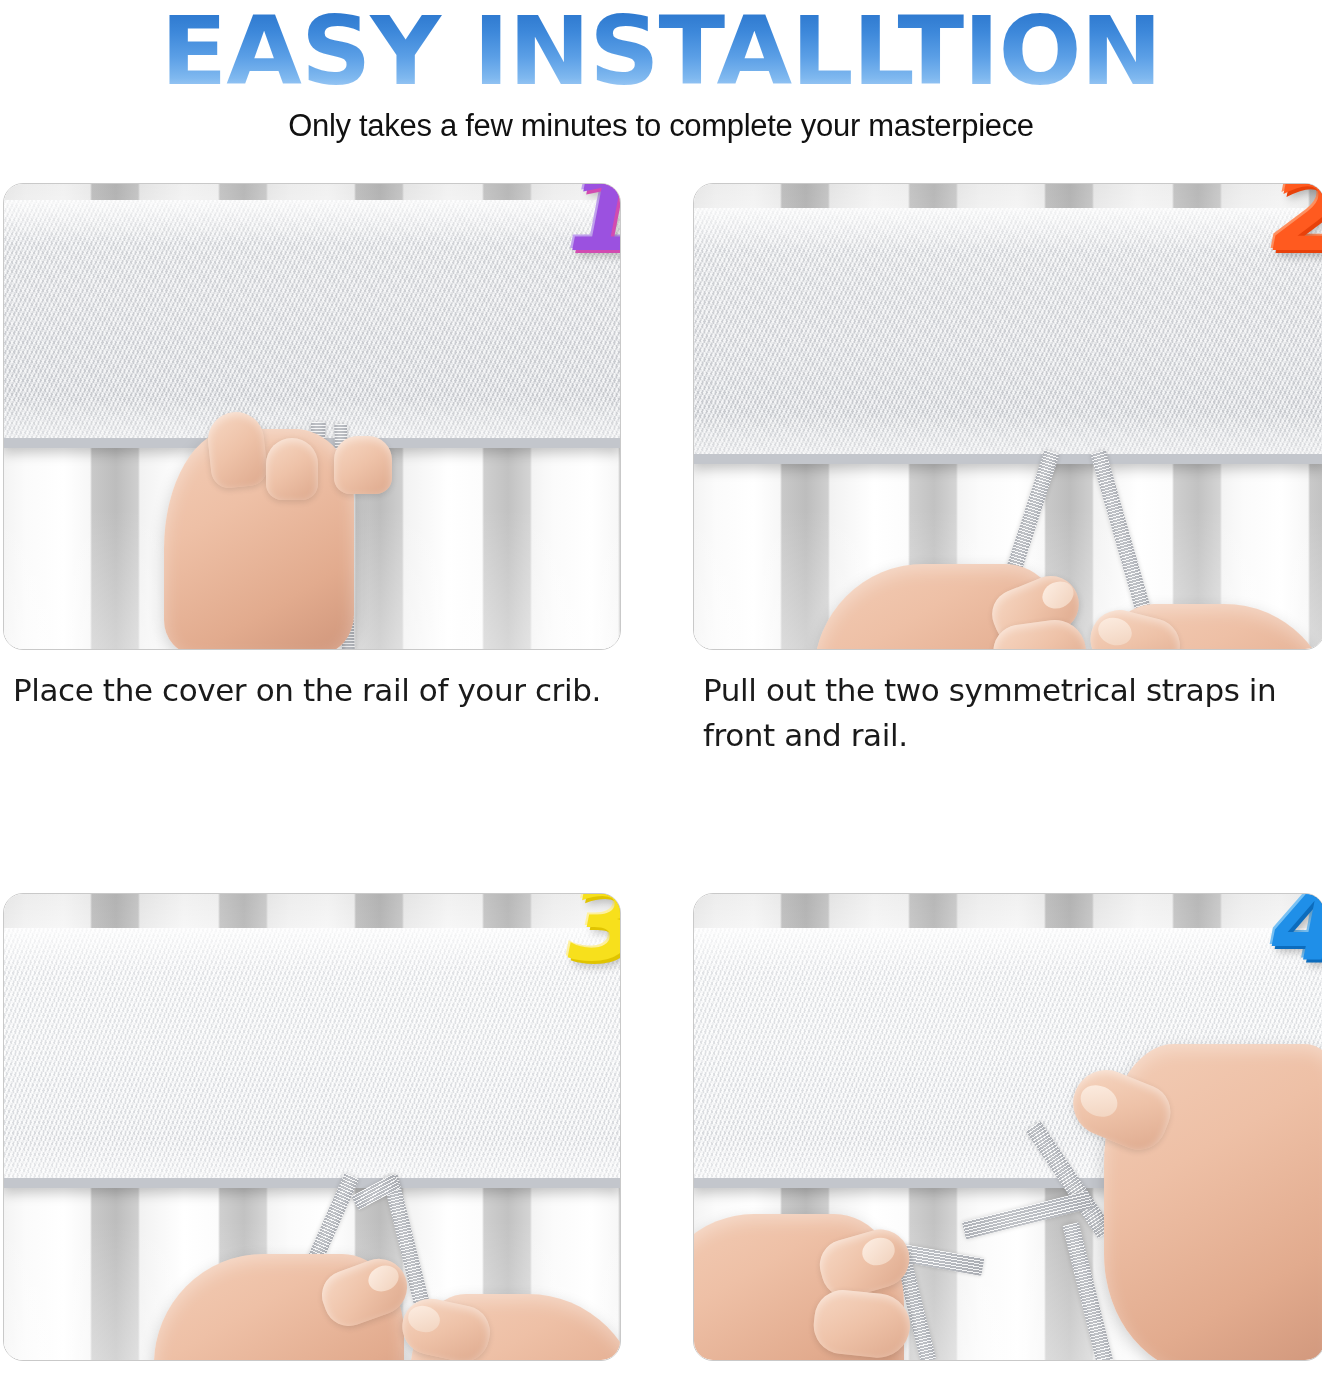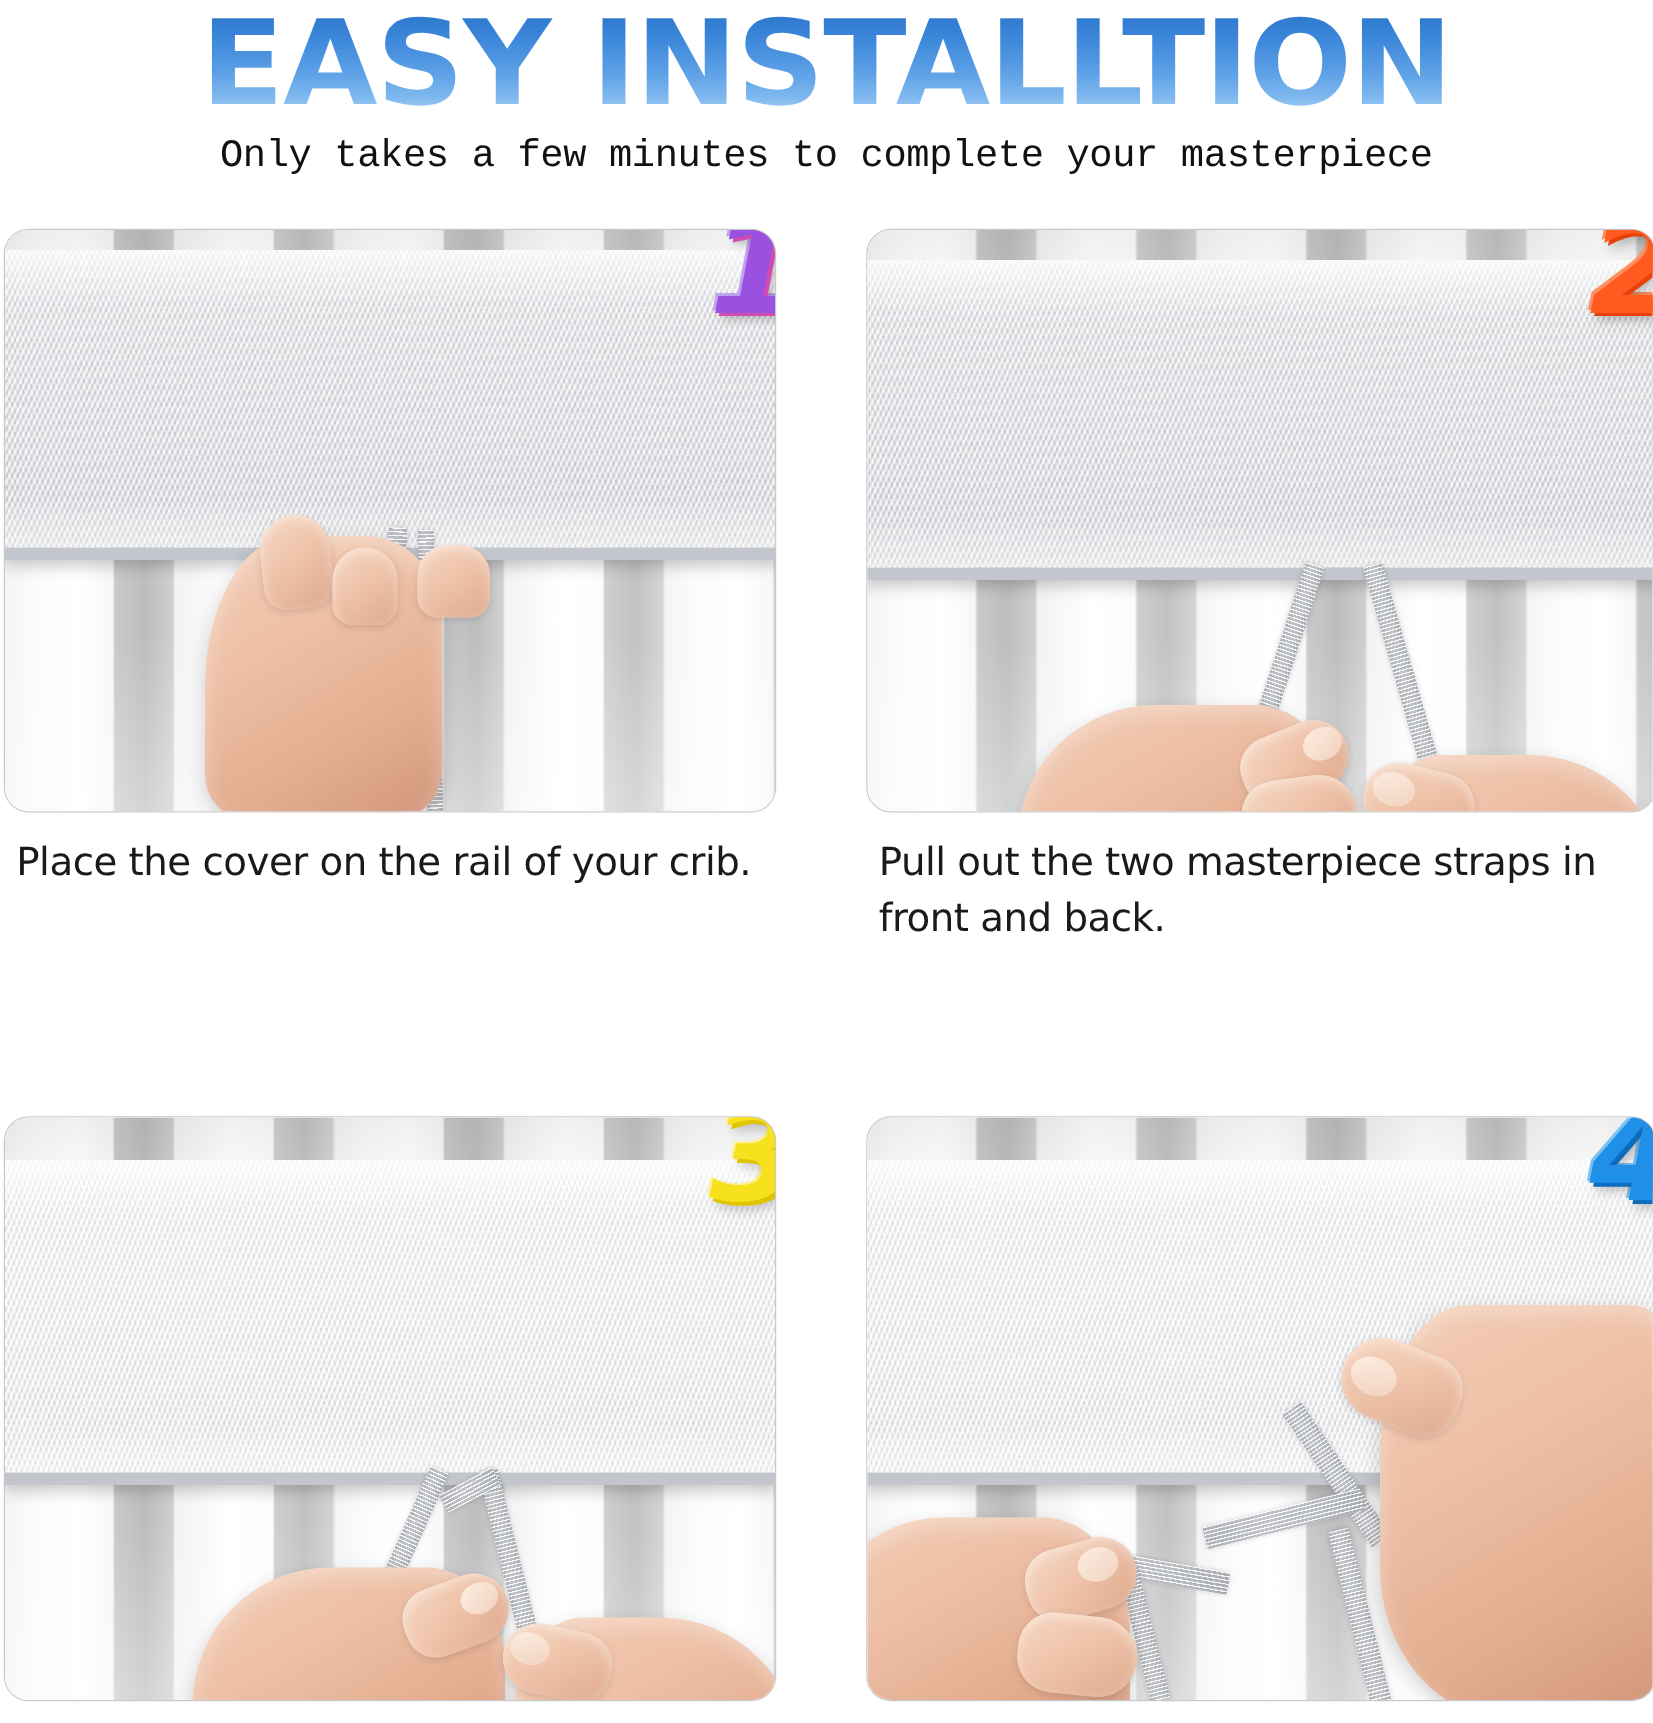--- a/index.html
+++ b/index.html
@@ -38,21 +38,21 @@
         #7fb8ef 76%,
         #a9d0f6 90%,
         #ffffff 100%);
     -webkit-background-clip: text;
     background-clip: text;
     color: transparent;
     -webkit-text-fill-color: transparent;
     transform: scaleX(1.04);
   }
   #subtitle {
-    font-family: Liberation Mono, monospace;
+    font-family: Liberation Sans, sans-serif;
     font-size: 31px;
     line-height: 36px;
     color: #111111;
     margin: 6px 0 0 0;
     letter-spacing: -0.3px;
   }
 
   
   #steps-grid {
     position: absolute;
@@ -240,21 +240,21 @@
       <div class="finger" style="left:300px; top:438px; width:92px; height:62px; border-radius:30px 36px 36px 30px; transform:rotate(-8deg);"></div>
 
       <div class="hand" style="left:400px; top:420px; width:240px; height:170px; border-radius:60px 110px 20px 20px / 86px 110px 20px 20px;"></div>
       <div class="finger" style="left:396px; top:430px; width:90px; height:58px; border-radius:32px 30px 30px 32px; transform:rotate(14deg);"></div>
       <div class="nail" style="left:404px; top:434px; width:34px; height:27px; transform:rotate(16deg);"></div>
 
       <div class="badge" style="color:#ff5a1f; text-shadow: 3px 3px 0 #e8410a, 5px 6px 9px rgba(0,0,0,0.25), -2px -2px 0 #ff9060;">
         <span class="badge-inner">2</span>
       </div>
     </div>
-    <div class="caption">Pull out the two masterpiece straps in front and back.</div>
+    <div class="caption">Pull out the two symmetrical straps in front and rail.</div>
   </div>
 
   <div class="step-cell" style="margin-top:135px;">
     <div class="photo tall">
       <div class="slats"></div>
       <div class="cover light"></div>
 
       <div class="strap" style="left:340px; top:282px; width:16px; height:96px; transform:rotate(24deg); transform-origin: top center;"></div>
       <div class="strap" style="left:378px; top:282px; width:16px; height:130px; transform:rotate(-14deg); transform-origin: top center;"></div>
       <div class="strap" style="left:348px; top:290px; width:48px; height:16px; transform:rotate(-28deg);"></div>

